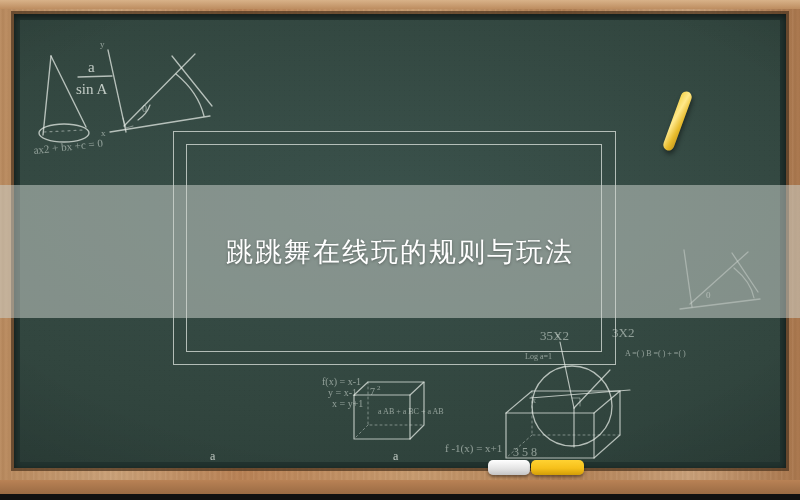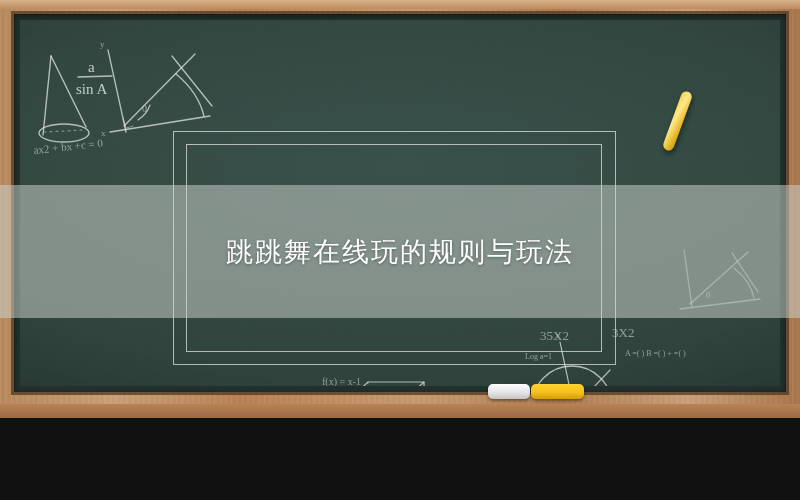--- a/index.html
+++ b/index.html
@@ -1,17 +1,17 @@
 <!DOCTYPE html>
 <html><head>
 <meta charset="utf-8">
 <style>
   html,body{margin:0;padding:0;background:#111;}
   #stage{
-    position:relative;width:800px;height:418px;overflow:hidden;
+    position:relative;width:800px;height:494px;overflow:hidden;
     font-family:"Liberation Sans","DejaVu Sans",sans-serif;
   }
 
   
   .frame{
     position:absolute;inset:0;
     background:
       linear-gradient(90deg,#b98a5e 0%,#caa178 14%,#b98255 30%,#c79b6f 52%,#b07e52 70%,#c9a079 86%,#a9764c 100%);
   }
   .frame:before{ 

